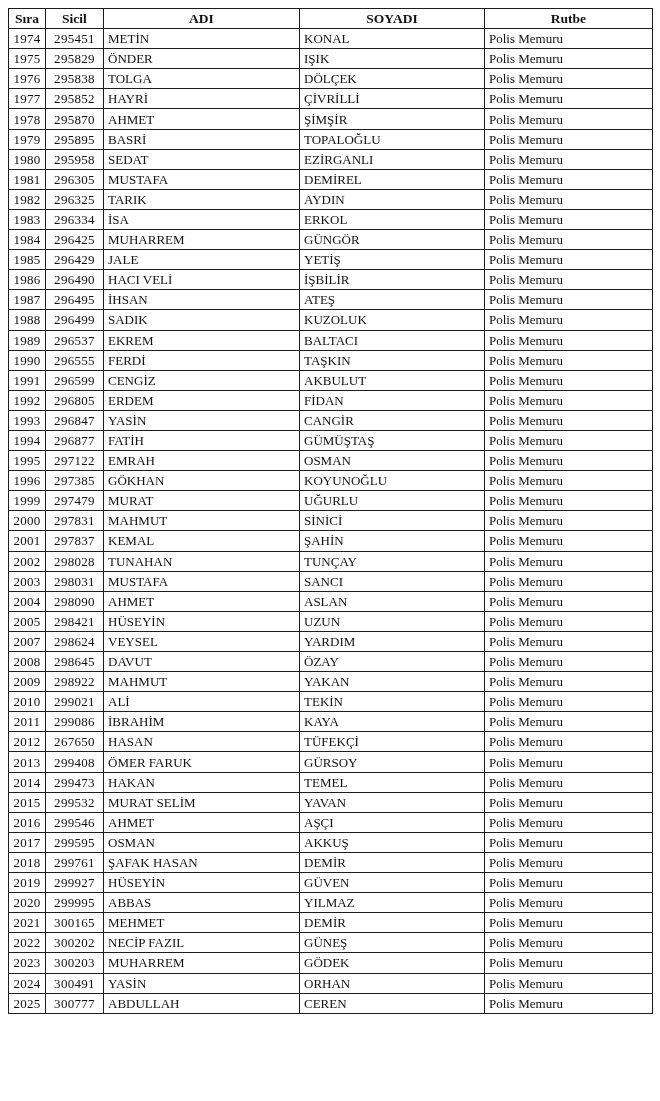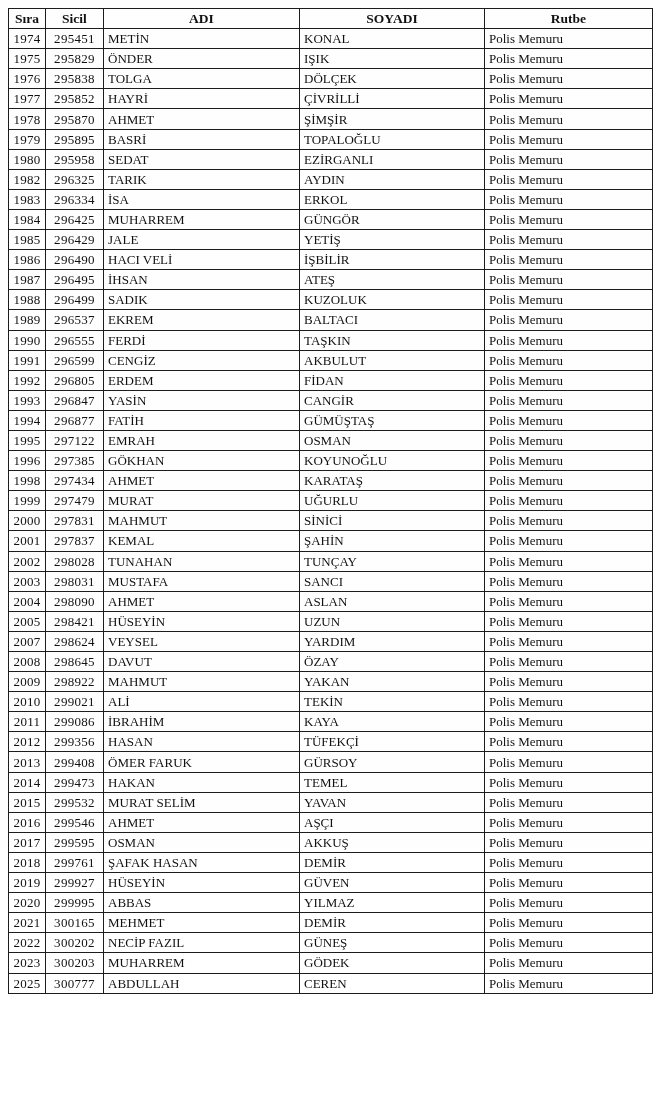--- a/index.html
+++ b/index.html
@@ -120,20 +120,27 @@
           <td class="c4">Polis Memuru</td>
         </tr>
         <tr>
           <td class="c0">1980</td>
           <td class="c1">295958</td>
           <td class="c2">SEDAT</td>
           <td class="c3">EZİRGANLI</td>
           <td class="c4">Polis Memuru</td>
         </tr>
         <tr>
+          <td class="c0">1981</td>
+          <td class="c1">296305</td>
+          <td class="c2">MUSTAFA</td>
+          <td class="c3">DEMİREL</td>
+          <td class="c4">Polis Memuru</td>
+        </tr>
+        <tr>
           <td class="c0">1982</td>
           <td class="c1">296325</td>
           <td class="c2">TARIK</td>
           <td class="c3">AYDIN</td>
           <td class="c4">Polis Memuru</td>
         </tr>
         <tr>
           <td class="c0">1983</td>
           <td class="c1">296334</td>
           <td class="c2">İSA</td>
@@ -225,27 +232,20 @@
           <td class="c4">Polis Memuru</td>
         </tr>
         <tr>
           <td class="c0">1996</td>
           <td class="c1">297385</td>
           <td class="c2">GÖKHAN</td>
           <td class="c3">KOYUNOĞLU</td>
           <td class="c4">Polis Memuru</td>
         </tr>
         <tr>
-          <td class="c0">1998</td>
-          <td class="c1">297434</td>
-          <td class="c2">AHMET</td>
-          <td class="c3">KARATAŞ</td>
-          <td class="c4">Polis Memuru</td>
-        </tr>
-        <tr>
           <td class="c0">1999</td>
           <td class="c1">297479</td>
           <td class="c2">MURAT</td>
           <td class="c3">UĞURLU</td>
           <td class="c4">Polis Memuru</td>
         </tr>
         <tr>
           <td class="c0">2000</td>
           <td class="c1">297831</td>
           <td class="c2">MAHMUT</td>
@@ -317,21 +317,21 @@
         </tr>
         <tr>
           <td class="c0">2011</td>
           <td class="c1">299086</td>
           <td class="c2">İBRAHİM</td>
           <td class="c3">KAYA</td>
           <td class="c4">Polis Memuru</td>
         </tr>
         <tr>
           <td class="c0">2012</td>
-          <td class="c1">299356</td>
+          <td class="c1">267650</td>
           <td class="c2">HASAN</td>
           <td class="c3">TÜFEKÇİ</td>
           <td class="c4">Polis Memuru</td>
         </tr>
         <tr>
           <td class="c0">2013</td>
           <td class="c1">299408</td>
           <td class="c2">ÖMER FARUK</td>
           <td class="c3">GÜRSOY</td>
           <td class="c4">Polis Memuru</td>
@@ -397,20 +397,27 @@
           <td class="c1">300202</td>
           <td class="c2">NECİP FAZIL</td>
           <td class="c3">GÜNEŞ</td>
           <td class="c4">Polis Memuru</td>
         </tr>
         <tr>
           <td class="c0">2023</td>
           <td class="c1">300203</td>
           <td class="c2">MUHARREM</td>
           <td class="c3">GÖDEK</td>
+          <td class="c4">Polis Memuru</td>
+        </tr>
+        <tr>
+          <td class="c0">2024</td>
+          <td class="c1">300491</td>
+          <td class="c2">YASİN</td>
+          <td class="c3">ORHAN</td>
           <td class="c4">Polis Memuru</td>
         </tr>
         <tr>
           <td class="c0">2025</td>
           <td class="c1">300777</td>
           <td class="c2">ABDULLAH</td>
           <td class="c3">CEREN</td>
           <td class="c4">Polis Memuru</td>
         </tr>
       </tbody>

